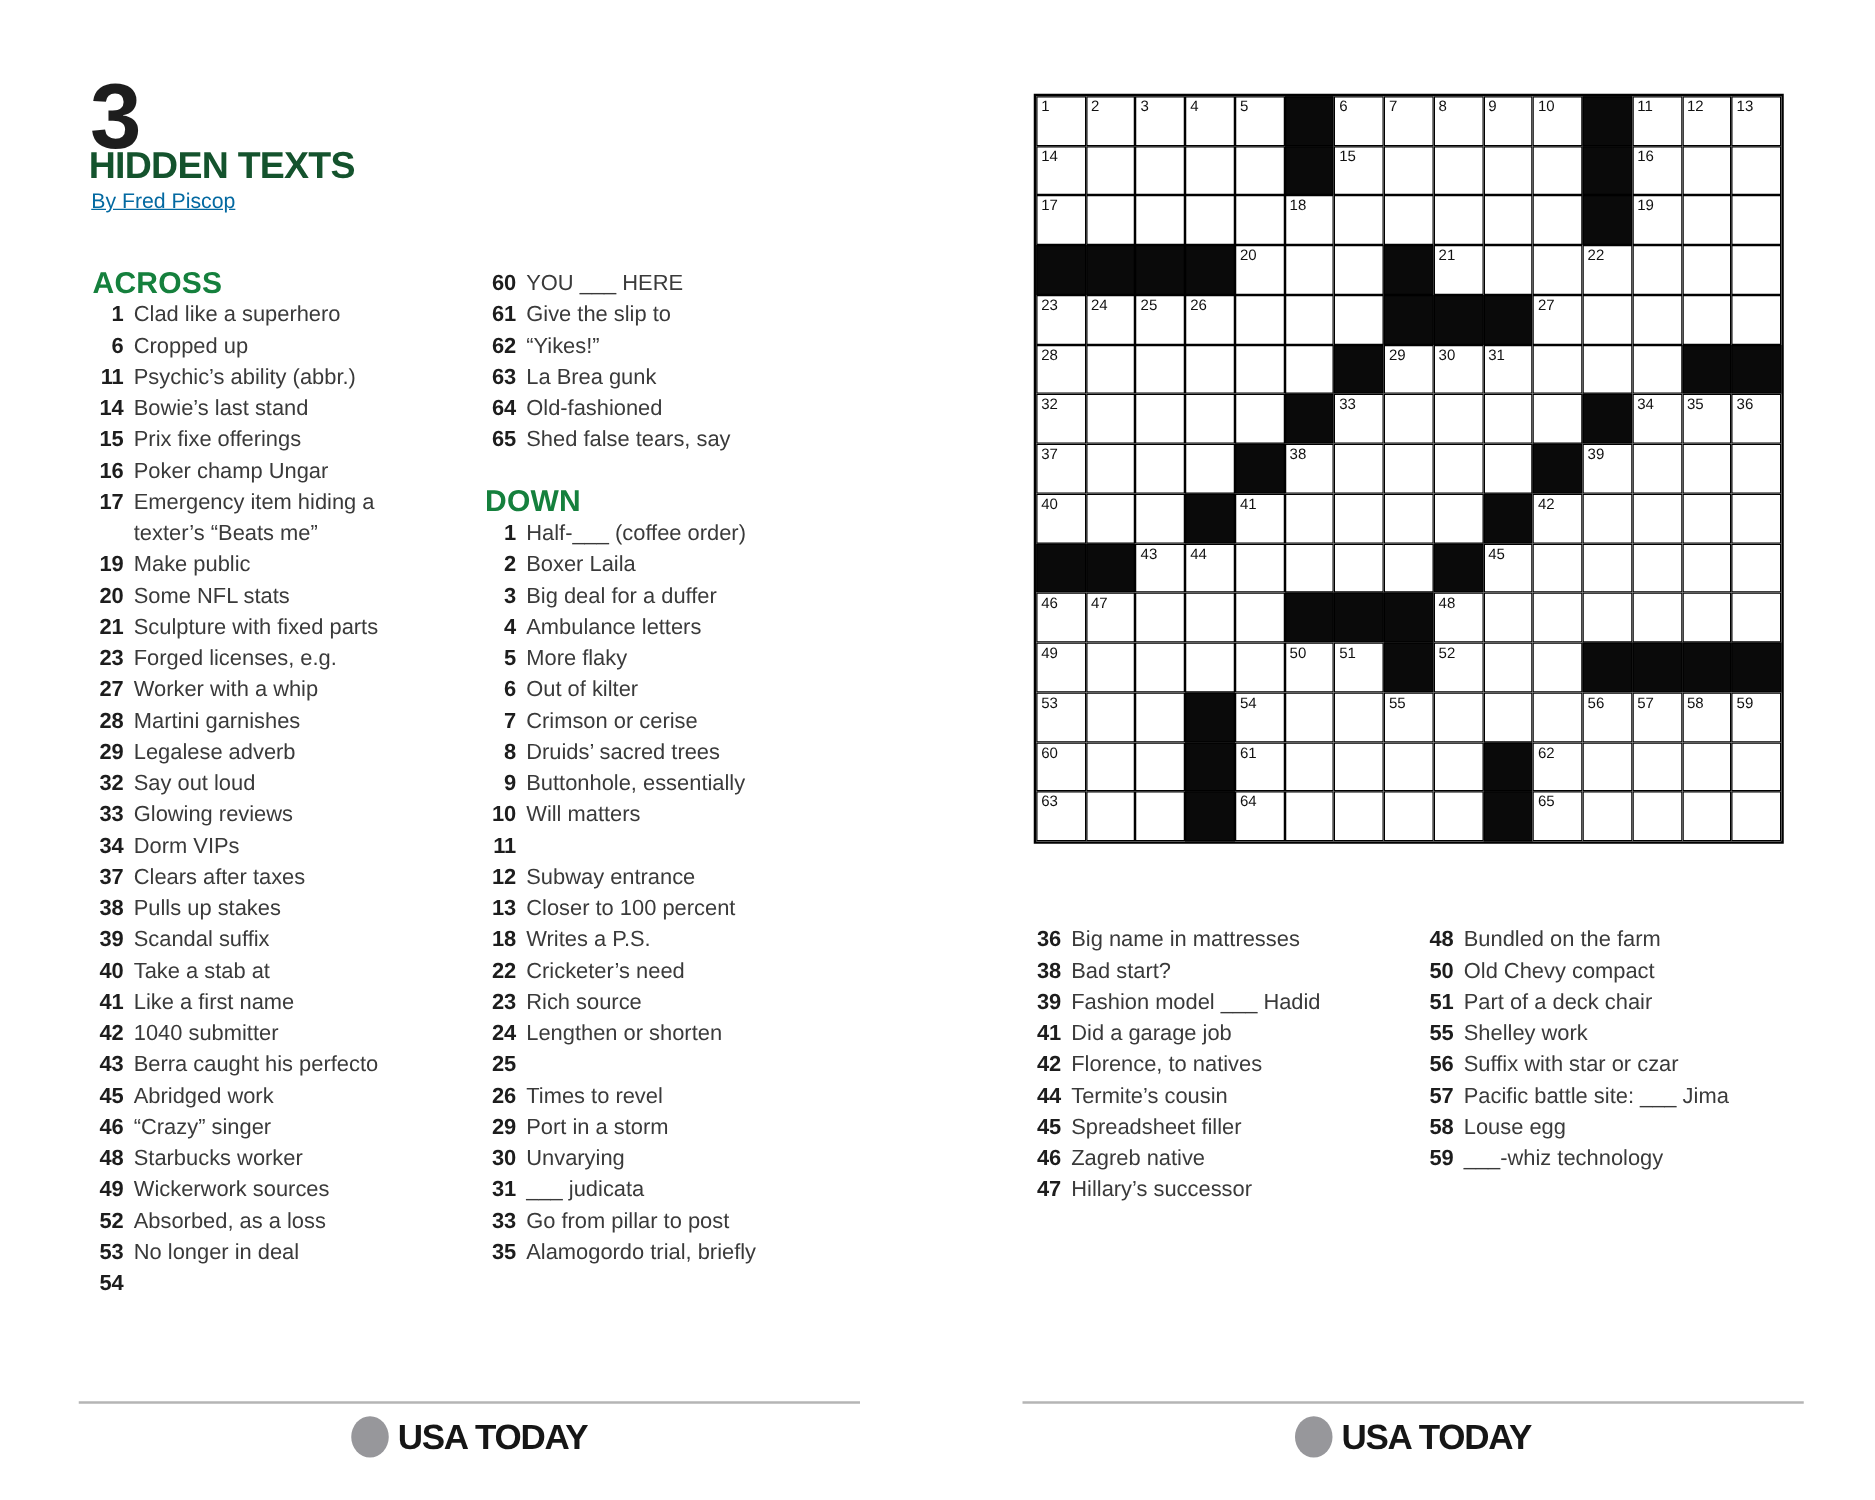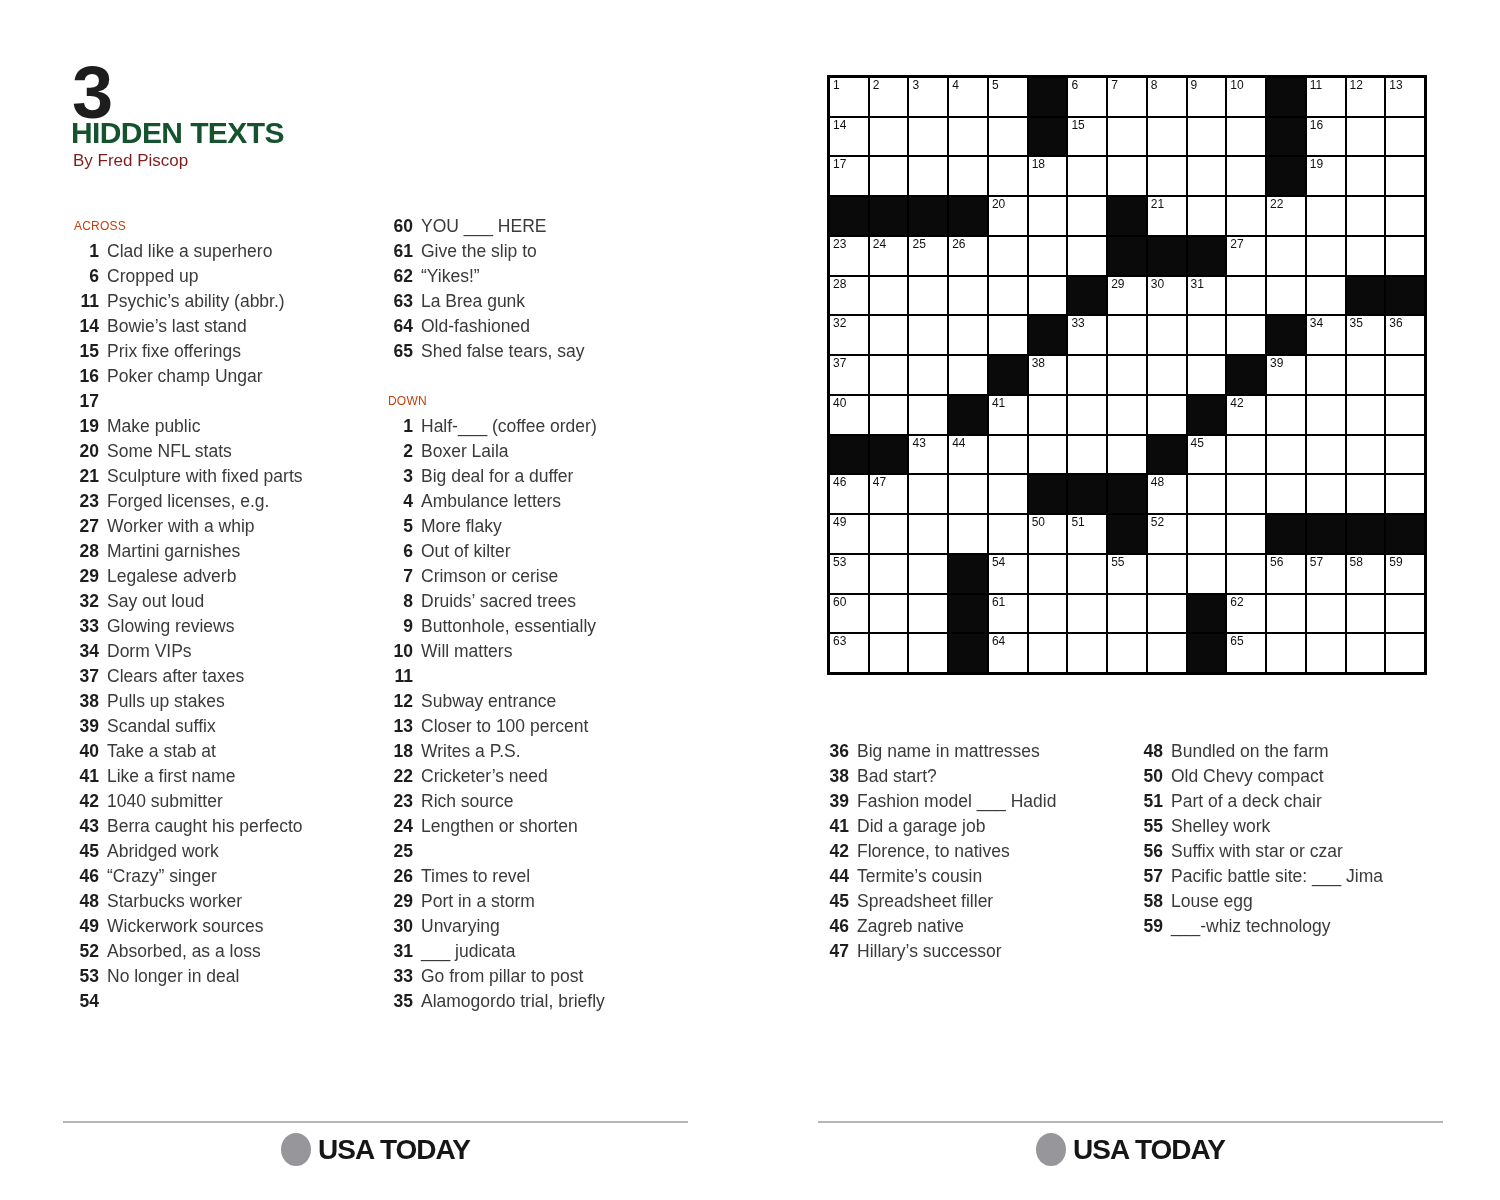--- a/index.html
+++ b/index.html
@@ -4,28 +4,28 @@
 <style>
   html,body{margin:0;padding:0;}
   body{
     width:1500px;height:1200px;background:#ffffff;position:relative;
     font-family:"Liberation Sans", sans-serif;color:#1d1d1d;
     -webkit-font-smoothing:antialiased;
   }
   
   .puzzle-number{position:absolute;left:72px;top:56px;font-size:74px;font-weight:800;line-height:1;letter-spacing:-2px;color:#1d1d1d;}
   .puzzle-title{position:absolute;left:71px;top:116px;font-size:30px;font-weight:700;letter-spacing:-0.6px;color:#14532d;}
-  .byline{position:absolute;left:73px;top:151px;font-size:17px;color:#7f1d1d;}
+  .byline{position:absolute;left:73px;top:151px;font-size:17px;color:#0369a1;text-decoration:underline;}
   
   .clue-col{position:absolute;line-height:25px;}
   #col1{left:74px;top:214px;width:282px;}
   #col2{left:388px;top:214px;width:292px;}
   #col3{left:824px;top:739px;width:296px;}
   #col4{left:1138px;top:739px;width:300px;}
-  .section-header{font-weight:400;font-size:12px;line-height:25px;letter-spacing:0.2px;color:#c2410c;}
+  .section-header{font-weight:700;font-size:24px;line-height:25px;letter-spacing:0.2px;color:#15803d;}
   .clue{display:grid;grid-template-columns:25px 1fr;column-gap:8px;font-size:17.5px;line-height:25px;color:#3a3a3a;}
   .clue .cn{font-weight:700;text-align:right;color:#1d1d1d;}
   .spacer{height:25px;}
   
   #grid{
     position:absolute;left:827px;top:75px;width:600px;height:600px;box-sizing:border-box;
     display:grid;grid-template-columns:repeat(15,1fr);grid-template-rows:repeat(15,1fr);
     border:2px solid #000;background:#fff;
   }
   .cell{border:1px solid #000;position:relative;background:#ffffff;box-sizing:border-box;}
@@ -69,20 +69,21 @@
       <div class="clue">
         <span class="cn">15</span>
         <span class="ct">Prix fixe offerings</span>
       </div>
       <div class="clue">
         <span class="cn">16</span>
         <span class="ct">Poker champ Ungar</span>
       </div>
       <div class="clue">
         <span class="cn">17</span>
+        <span class="ct">Emergency item hiding a texter’s “Beats me”</span>
       </div>
       <div class="clue">
         <span class="cn">19</span>
         <span class="ct">Make public</span>
       </div>
       <div class="clue">
         <span class="cn">20</span>
         <span class="ct">Some NFL stats</span>
       </div>
       <div class="clue">

